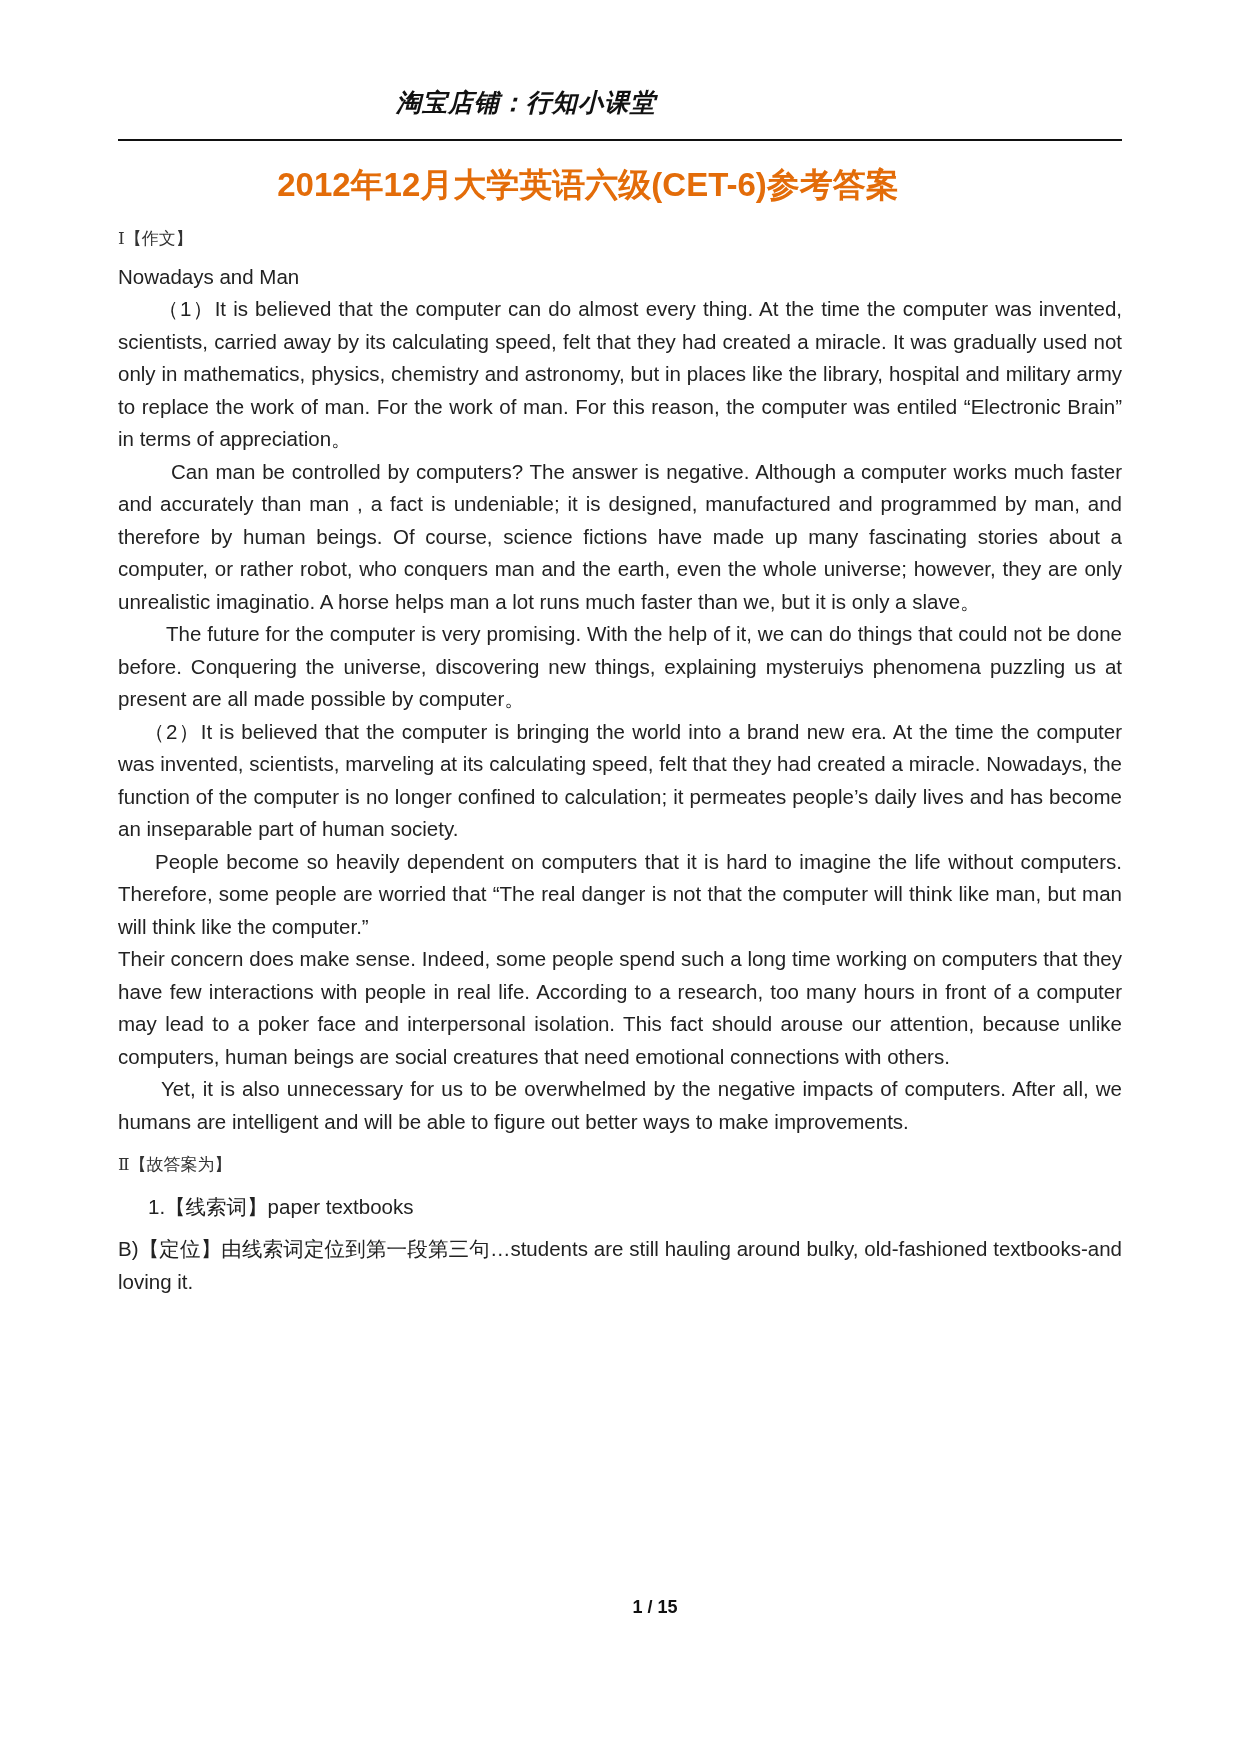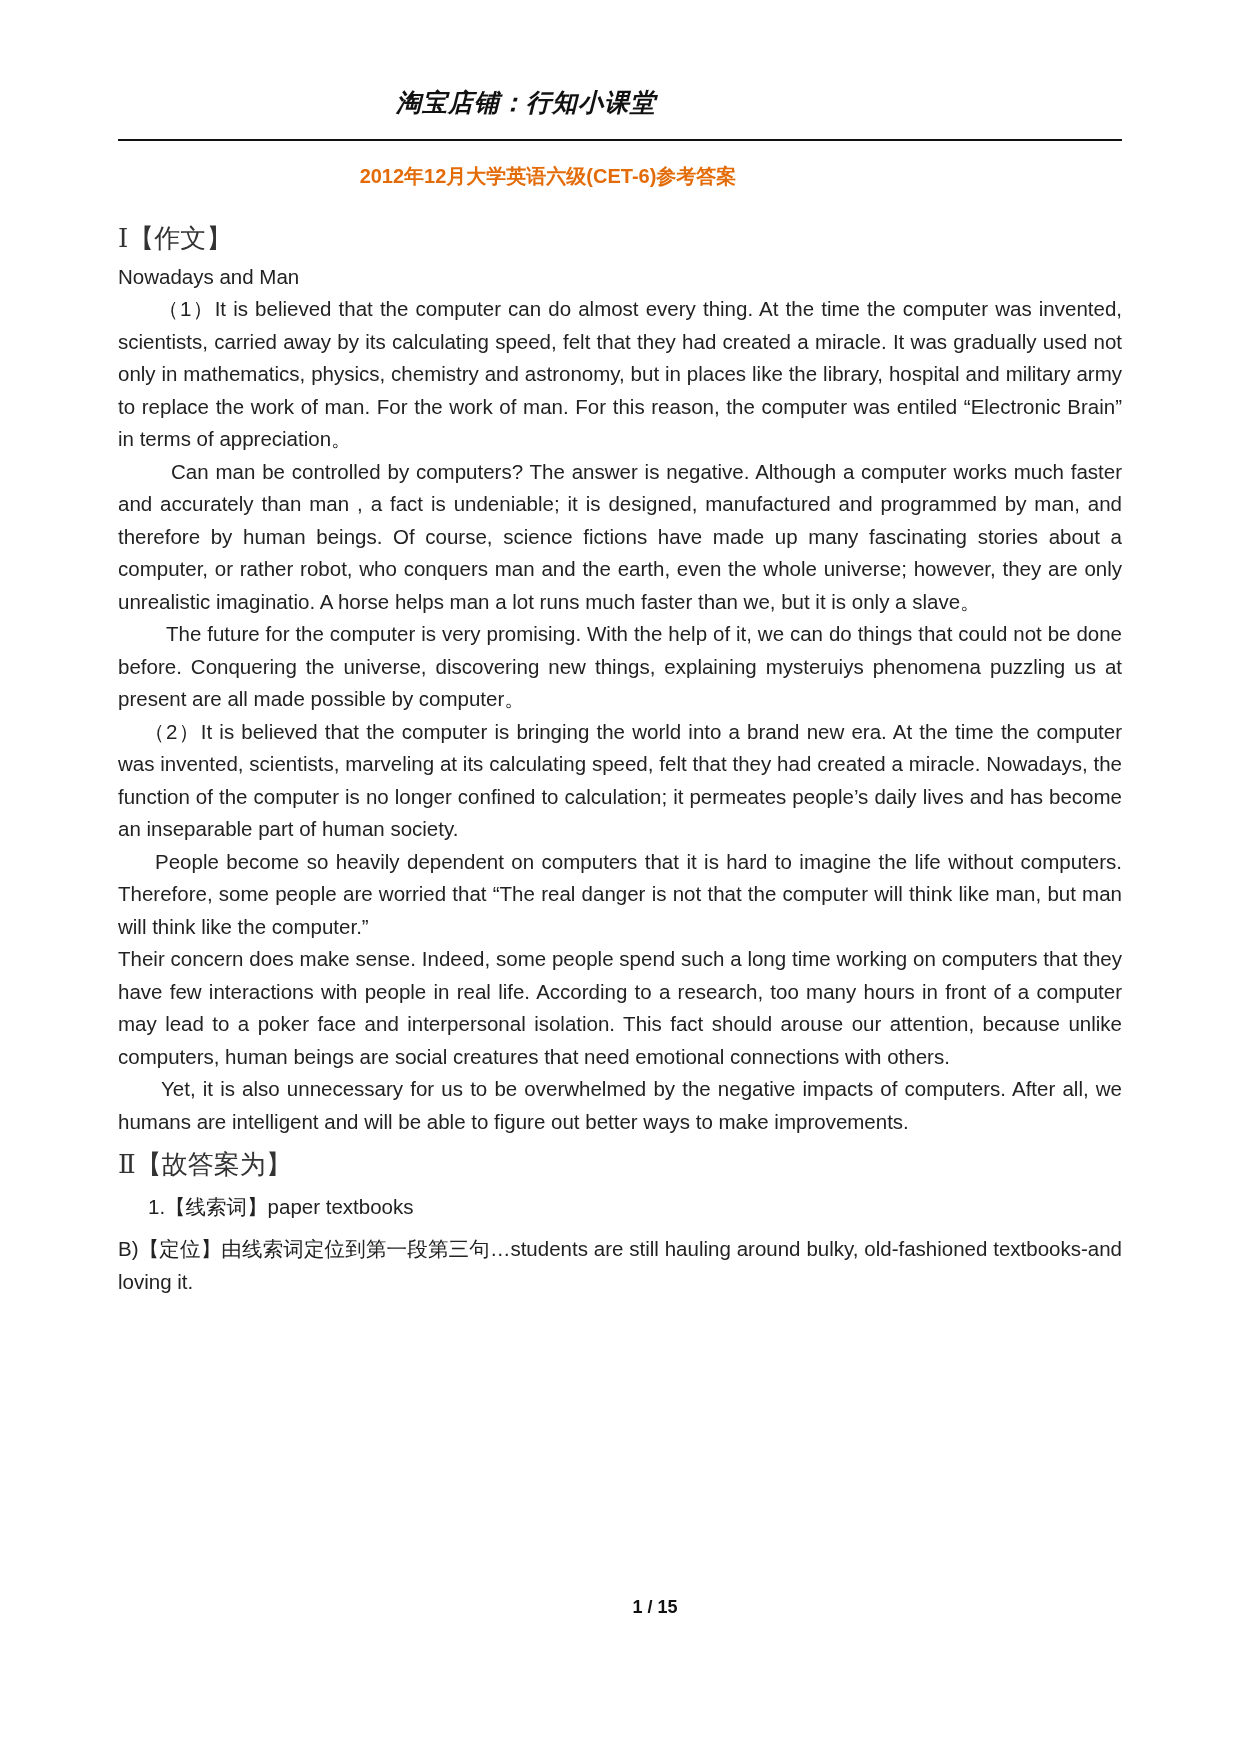--- a/index.html
+++ b/index.html
@@ -2,24 +2,24 @@
 <html><head>
 <meta charset="utf-8">
 <style>
   html, body { margin: 0; padding: 0; background: #ffffff; }
   body { width: 1240px; height: 1754px; position: relative; overflow: hidden;
          font-family: "Liberation Sans", "DejaVu Sans", sans-serif; color: #222; }
   .header-shop { position: absolute; top: 86px; left: 0; width: 1052px; text-align: center;
          font-size: 25px; font-weight: bold; font-style: italic; color: #111; letter-spacing: 1px; }
   .header-rule { position: absolute; top: 139px; left: 118px; width: 1004px; height: 2px; background: #111; }
   .doc-title { position: absolute; top: 163px; left: 0; width: 1096px; text-align: center;
-         font-size: 20px; font-weight: bold; color: #e36c09; }
+         font-size: 33px; font-weight: bold; color: #e36c09; padding-left: 40px; }
   .content { position: absolute; top: 222px; left: 118px; width: 1004px; font-size: 20.5px; line-height: 32.5px; }
   .content p { margin: 0; text-align: justify; }
-  .section { font-family: "DejaVu Serif", serif; font-size: 26px; color: #333; margin: 0 0 6px 0 !important; }
+  .section { font-family: "DejaVu Serif", serif; font-size: 17px; color: #333; margin: 0 0 6px 0 !important; }
   .indent1 { text-indent: 53px; }
   .indent2 { text-indent: 40px; }
   .indent3 { text-indent: 48px; }
   .gap { margin-top: 10px !important; }
   .gap2 { margin-top: 12px !important; }
   .item { padding-left: 30px; }
   .cn { font-family: "DejaVu Serif", serif; line-height: 34px; }
   .page-num { position: absolute; top: 1597px; left: 0; width: 1240px; text-align: center;
          font-size: 18px; font-weight: bold; color: #111; padding-left: 35px; }
 </style>

